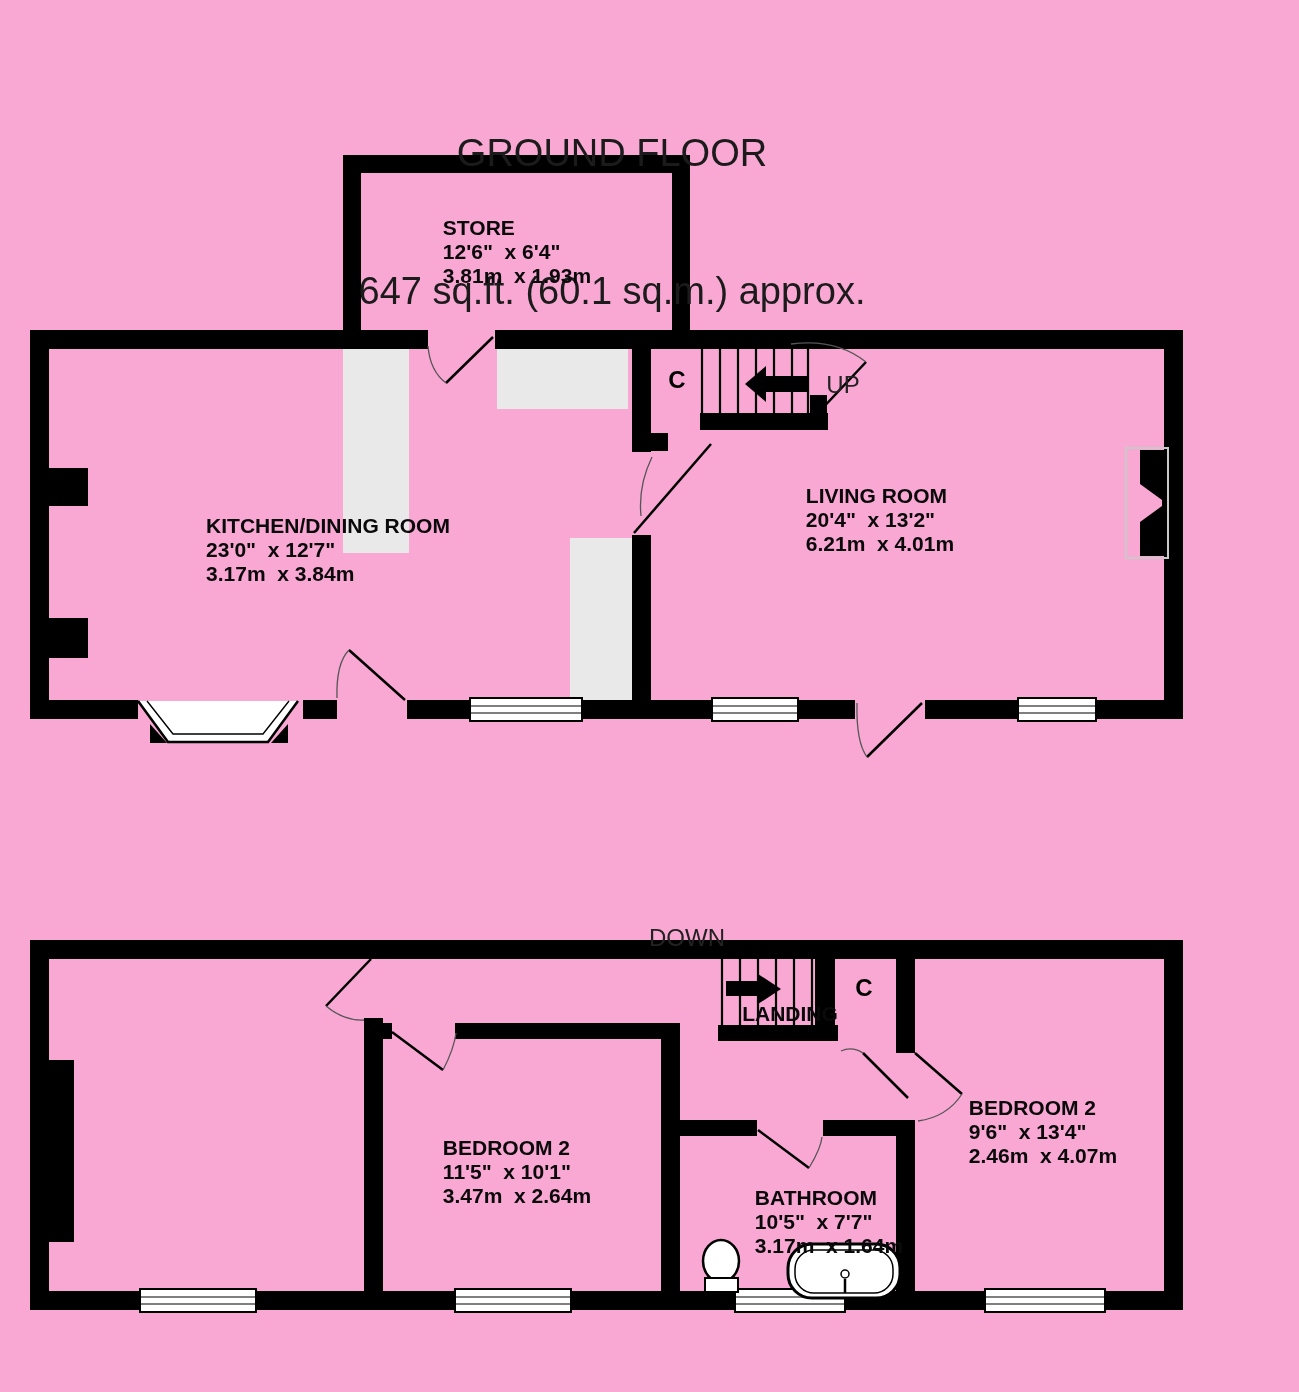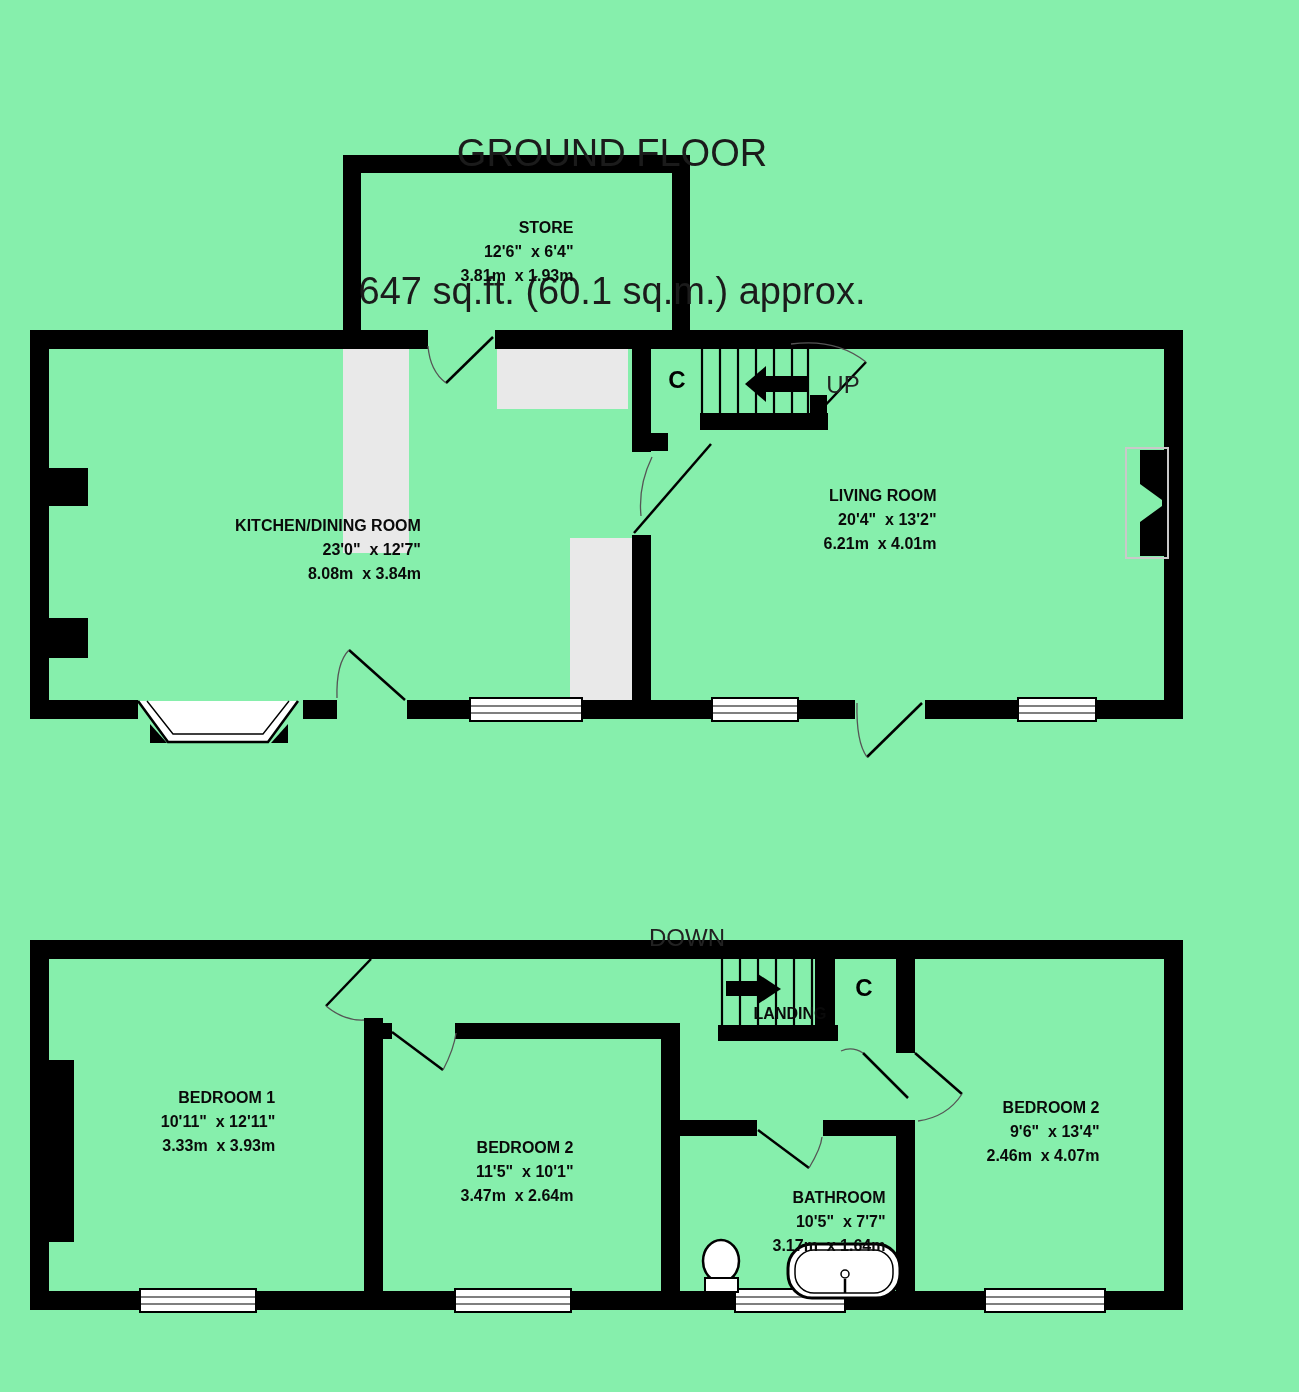--- a/index.html
+++ b/index.html
@@ -1,22 +1,22 @@
 <!DOCTYPE html>
 <html><head>
 <meta charset="utf-8">
 <style>
   html,body{margin:0;padding:0;background:#ffffff;}
-  .plan{position:relative;width:1299px;height:1392px;background:#86efac;overflow:hidden;
+  .plan{position:relative;width:1299px;height:1392px;background:#f9a8d4;overflow:hidden;
         font-family:"Liberation Sans",sans-serif;color:#0a0a0a;text-decoration:underline;}
   .plan svg{position:absolute;left:0;top:0;}
   .floor-title{position:absolute;transform:translateX(-50%);text-align:center;
         font-size:38px;line-height:46px;color:#1b1b1b;font-weight:400;white-space:pre;}
-  .room-label{position:absolute;transform:translateX(-50%);text-align:right;
-        font-weight:700;font-size:16px;line-height:24px;}
+  .room-label{position:absolute;transform:translateX(-50%);text-align:left;
+        font-weight:700;font-size:21px;line-height:24px;}
   .room-label div{white-space:pre;}
   .small-label{position:absolute;transform:translateX(-50%);font-size:24px;
         font-weight:400;color:#222;white-space:pre;}
   .c-label{position:absolute;transform:translateX(-50%);font-size:24px;
         font-weight:700;color:#000;white-space:pre;}
   .wall{fill:#000;}
   .counter{fill:#e9e9e9;}
   .tread{stroke:#000;stroke-width:2.2;}
   .leaf{stroke:#000;stroke-width:2.5;fill:none;}
   .arc{stroke:#555;stroke-width:1.3;fill:none;}
@@ -236,38 +236,33 @@
 
 <div class="room-label" style="left:517px;top:216px;">
   <div>STORE</div>
   <div>12'6"  x 6'4"</div>
   <div>3.81m  x 1.93m</div>
 </div>
 
 <div class="room-label" style="left:328px;top:514px;">
   <div>KITCHEN/DINING ROOM</div>
   <div>23'0"  x 12'7"</div>
-  <div>8.08m  x 3.84m</div>
+  <div>3.17m  x 3.84m</div>
 </div>
 
 <div class="room-label" style="left:880px;top:484px;">
   <div>LIVING ROOM</div>
   <div>20'4"  x 13'2"</div>
   <div>6.21m  x 4.01m</div>
 </div>
 
 <div class="c-label" style="left:677px;top:366px;">C</div>
 <div class="small-label" style="left:843px;top:371px;">UP</div>
 
 
-<div class="room-label" style="left:218px;top:1086px;">
-  <div>BEDROOM 1</div>
-  <div>10'11"  x 12'11"</div>
-  <div>3.33m  x 3.93m</div>
-</div>
 
 <div class="room-label" style="left:517px;top:1136px;">
   <div>BEDROOM 2</div>
   <div>11'5"  x 10'1"</div>
   <div>3.47m  x 2.64m</div>
 </div>
 
 <div class="room-label" style="left:829px;top:1186px;">
   <div>BATHROOM</div>
   <div>10'5"  x 7'7"</div>

